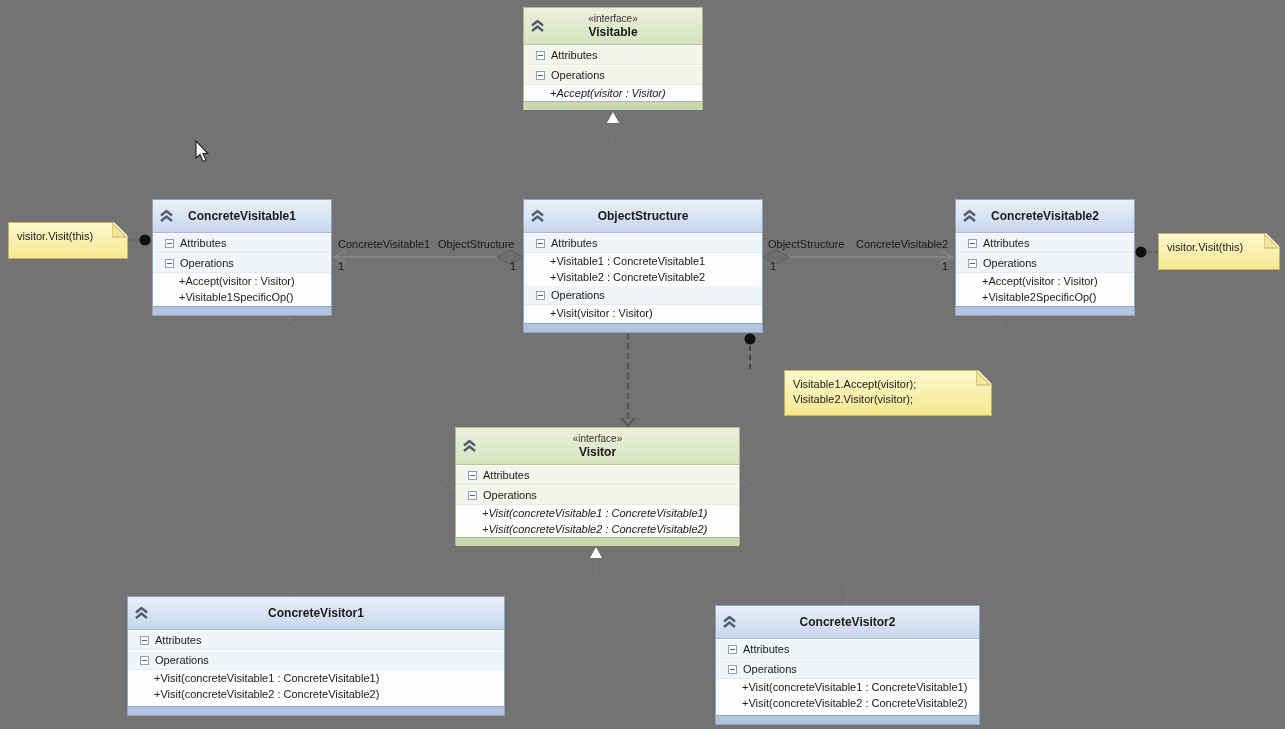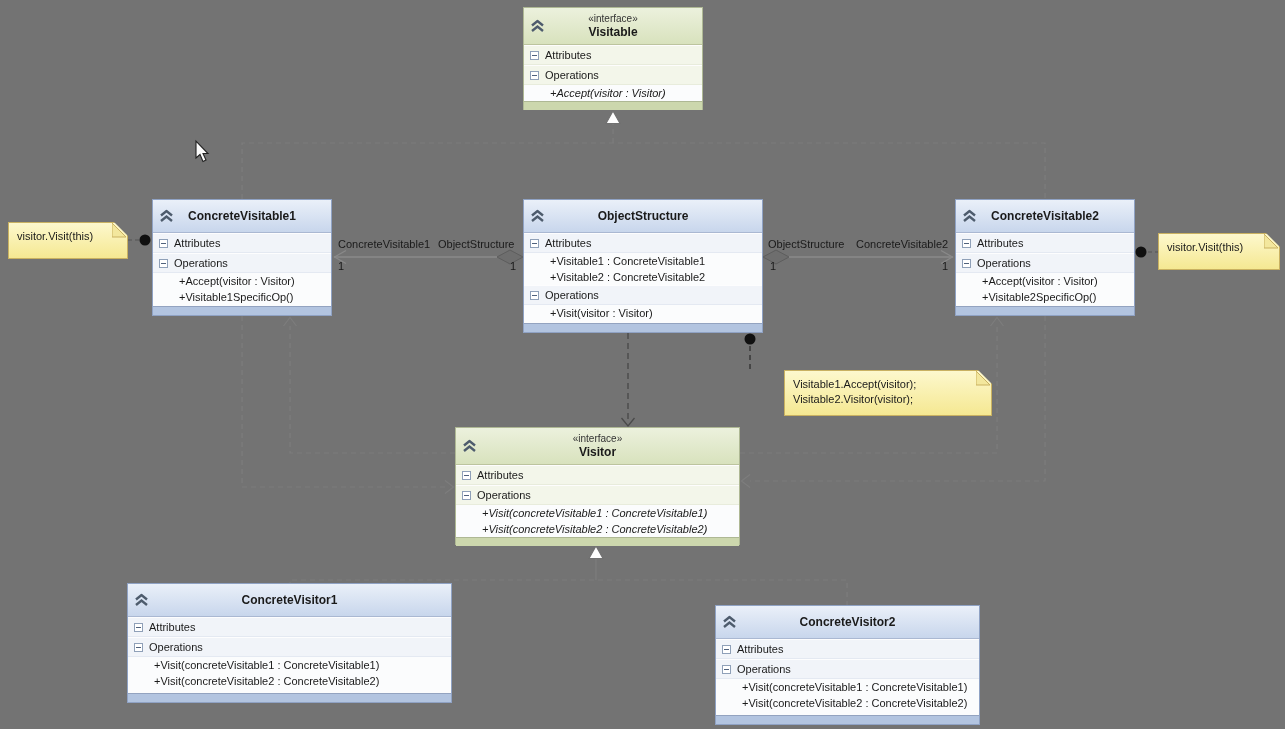--- a/index.html
+++ b/index.html
@@ -11,21 +11,21 @@
         background:#fbfcfd;box-sizing:border-box;}
   .cbox.blue{border:1px solid #8fa2c4;}
   .cbox.green{border:1px solid #aeb894;}
   .hdr{position:relative;flex:0 0 auto;display:flex;flex-direction:column;
        justify-content:center;align-items:center;}
   .blue .hdr{background:linear-gradient(#eaf0f9,#c8d6ec);border-bottom:1px solid #aab8d2;height:32px;}
   .green .hdr{background:linear-gradient(#ecf1dd,#d8e2bd);border-bottom:1px solid #bcc49e;height:36px;}
   .chev{position:absolute;left:6px;top:50%;transform:translateY(-50%);line-height:0;}
   .stereo{font-size:10px;color:#333;line-height:12px;}
   .cname{font-size:12px;font-weight:bold;line-height:14px;white-space:nowrap;}
-  .sec{flex:0 0 20px;display:flex;align-items:center;gap:6px;padding-left:6px;
+  .sec{flex:0 0 20px;display:flex;align-items:center;gap:6px;padding-left:12px;
        font-size:11px;box-sizing:border-box;}
   .blue .sec{background:#f1f4f9;border-bottom:1px solid #e4e9f2;border-top:1px solid #fdfdfe;}
   .green .sec{background:#f3f6ea;border-bottom:1px solid #e8ecdc;border-top:1px solid #fdfdfd;}
   .tog{line-height:0;}
   .item{flex:0 0 16px;line-height:16px;font-size:11px;padding-left:26px;white-space:nowrap;}
   .item.it{font-style:italic;}
   .ftr{flex:0 0 8px;margin-top:auto;}
   .blue .ftr{background:#b2c4e0;border-top:1px solid #93a3c0;}
   .green .ftr{background:#ccd7ad;border-top:1px solid #aeb894;}
   
@@ -249,21 +249,21 @@
             <rect x="0.5" y="0.5" width="8" height="8" fill="#fff" stroke="#8fa0b8"></rect>
             <line x1="2" y1="4.5" x2="7" y2="4.5" stroke="#50627d"></line>
           </svg></span>
       <span>Operations</span>
     </div>
     <div class="item it">+Visit(concreteVisitable1 : ConcreteVisitable1)</div>
     <div class="item it">+Visit(concreteVisitable2 : ConcreteVisitable2)</div>
     <div class="ftr"></div>
   </div>
 
-  <div class="cbox blue" style="left:127px;top:583px;width:325px;height:120px">
+  <div class="cbox blue" style="left:127px;top:596px;width:378px;height:120px">
     <div class="hdr">
       <span class="chev">
         <svg width="15" height="13">
             <polyline points="2,6 7.5,1.5 13,6" fill="none" stroke="#4e5c6d" stroke-width="2.4"></polyline>
             <polyline points="2,11.5 7.5,7 13,11.5" fill="none" stroke="#4e5c6d" stroke-width="2.4"></polyline>
           </svg>
       </span>
       <span class="cname">ConcreteVisitor1</span>
     </div>
     <div class="sec">

